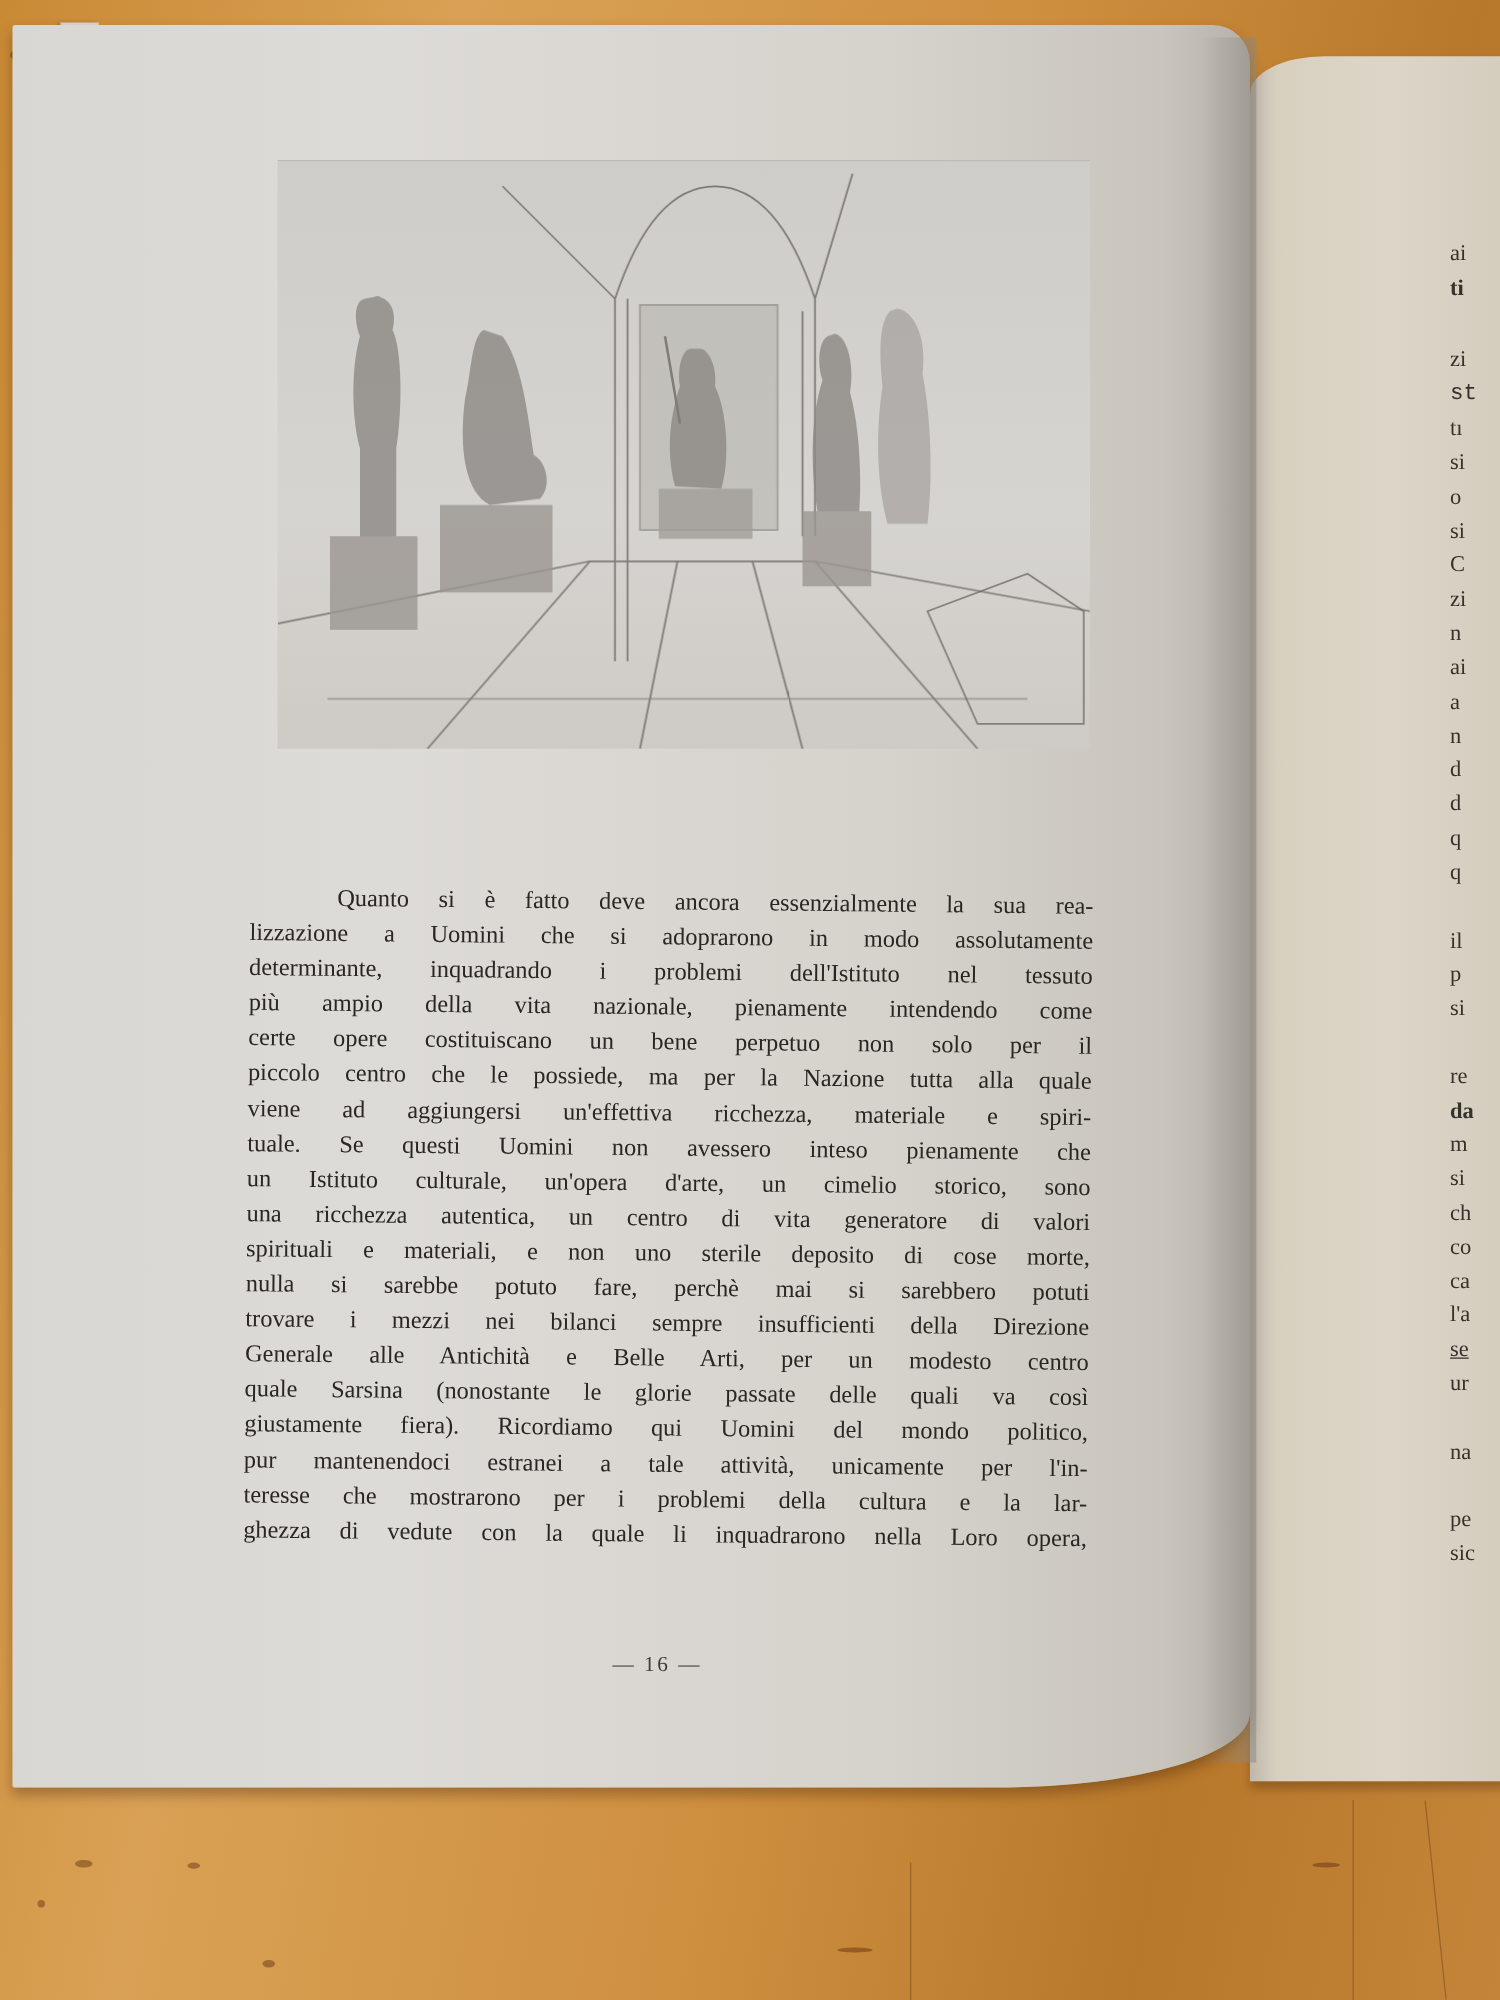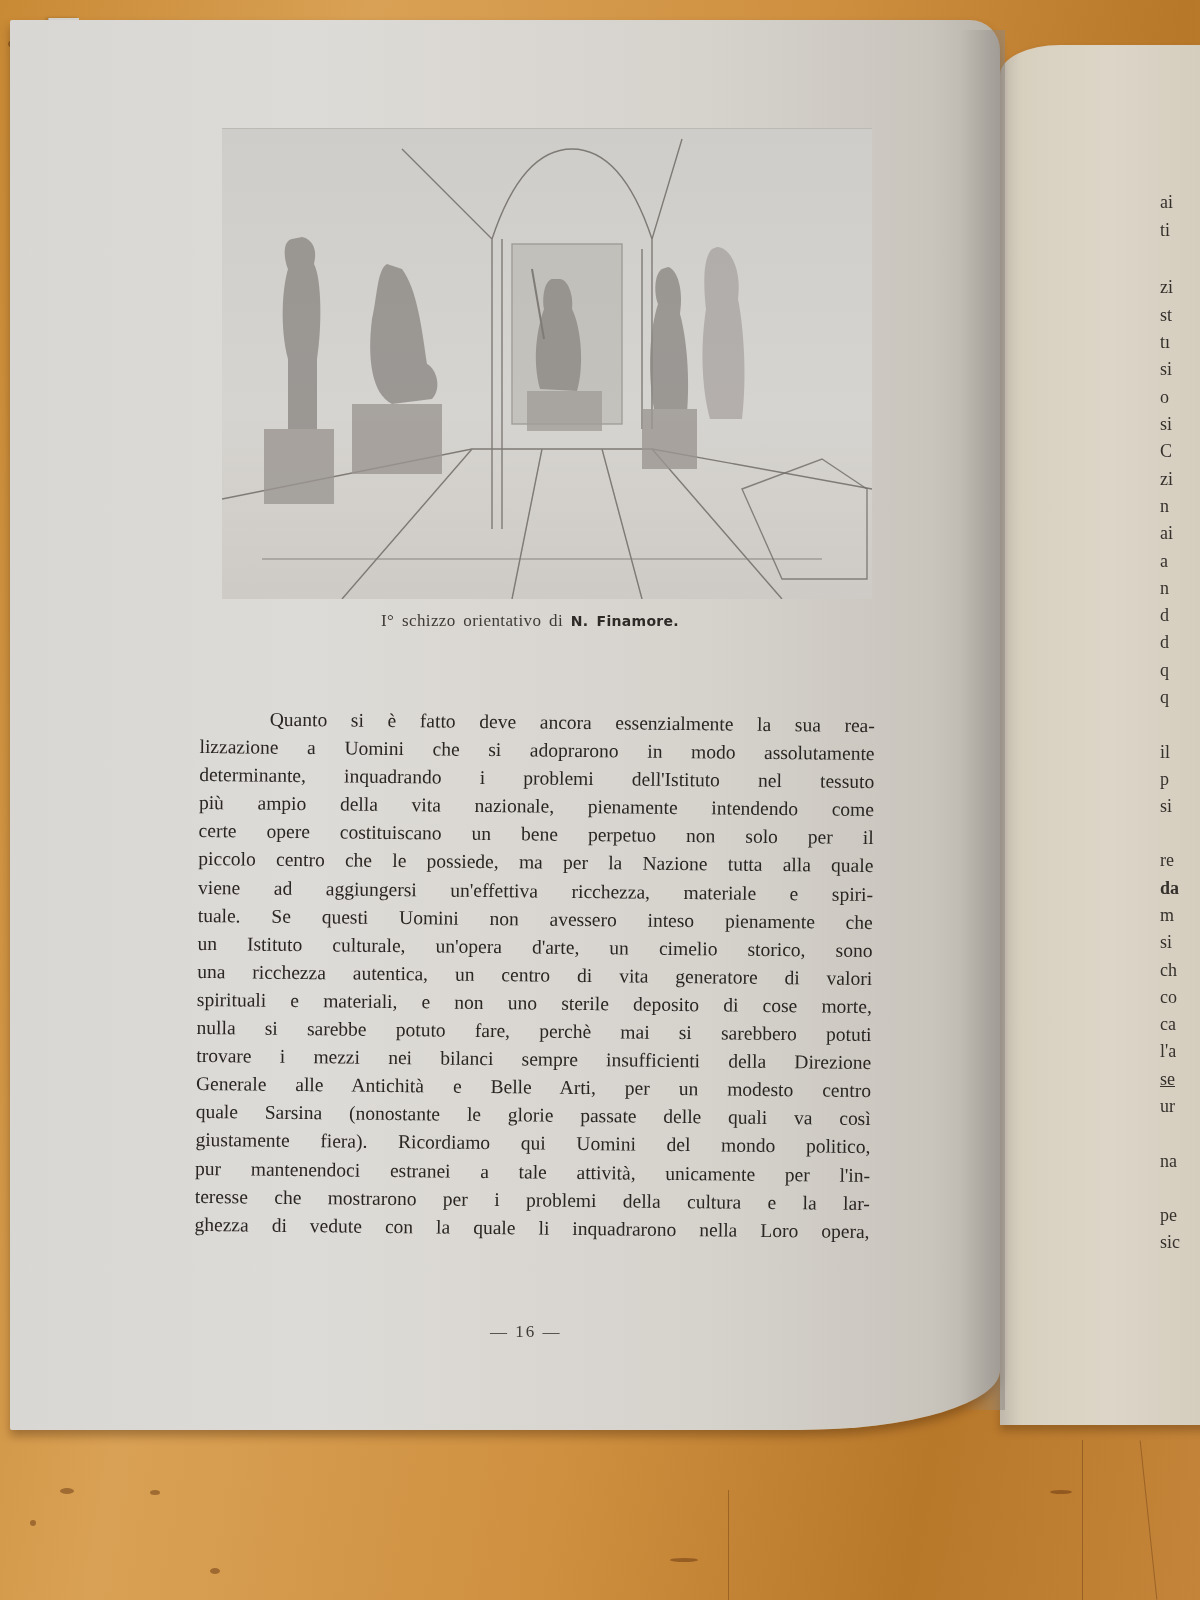--- a/index.html
+++ b/index.html
@@ -127,24 +127,20 @@
       <path d="M440 140 C432 145 432 165 436 175 C428 200 425 240 432 280 L465 285 C468 250 465 210 458 185 C462 160 455 140 446 138 Z"></path>
       <rect x="420" y="280" width="55" height="60" fill="#9b9792"></rect>
       <path d="M490 120 C480 130 482 160 484 180 C478 220 480 260 488 290 L520 290 C525 250 522 200 516 170 C520 140 508 118 495 118 Z" opacity="0.6"></path>
 
       <path d="M520 360 L600 330 L645 360 L645 450 L560 450 Z" fill="none" stroke="#6f6b66" stroke-width="1.4"></path>
     </g>
   </svg>
 </div>
 
 <div class="caption">
-  <div>
-    <span>I° schizzo orientativo di</span>
-    <span class="author">N. Finamore.</span>
-  </div>
 </div>
 
 <div class="body-text">
   <span class="line indent">Quanto si è fatto deve ancora essenzialmente la sua rea-</span>
   <span class="line">lizzazione a Uomini che si adoprarono in modo assolutamente</span>
   <span class="line">determinante, inquadrando i problemi dell'Istituto nel tessuto</span>
   <span class="line">più ampio della vita nazionale, pienamente intendendo come</span>
   <span class="line">certe opere costituiscano un bene perpetuo non solo per il</span>
   <span class="line">piccolo centro che le possiede, ma per la Nazione tutta alla quale</span>
   <span class="line">viene ad aggiungersi un'effettiva ricchezza, materiale e spiri-</span>
@@ -159,23 +155,23 @@
   <span class="line">giustamente fiera). Ricordiamo qui Uomini del mondo politico,</span>
   <span class="line">pur mantenendoci estranei a tale attività, unicamente per l'in-</span>
   <span class="line">teresse che mostrarono per i problemi della cultura e la lar-</span>
   <span class="line">ghezza di vedute con la quale li inquadrarono nella Loro opera,</span>
 </div>
 
 <div class="page-number">— 16 —</div>
 
 <div class="right-text" id="right-text">
     <span style="top: 0px;">ai</span>
-    <span style="top: 28px;">ti</span>
+    <span style="top: 28px; font-weight: bold;">ti</span>
     <span style="top: 85px;">zi</span>
-    <span style="top: 113px;">st</span>
+    <span style="top: 113px; font-family: Liberation Mono, monospace;">st</span>
     <span style="top: 140px;">tı</span>
     <span style="top: 167px;">si</span>
     <span style="top: 195px;">o</span>
     <span style="top: 222px;">si</span>
     <span style="top: 249px;">C</span>
     <span style="top: 277px;">zi</span>
     <span style="top: 304px;">n</span>
     <span style="top: 331px;">ai</span>
     <span style="top: 359px;">a</span>
     <span style="top: 386px;">n</span>

